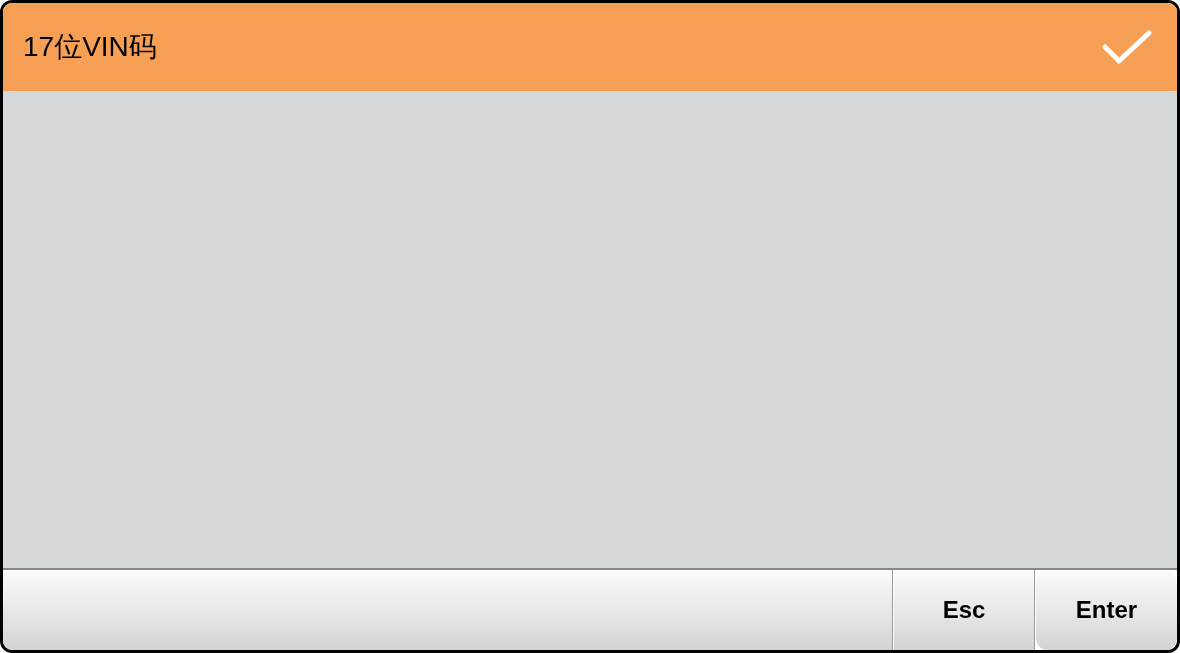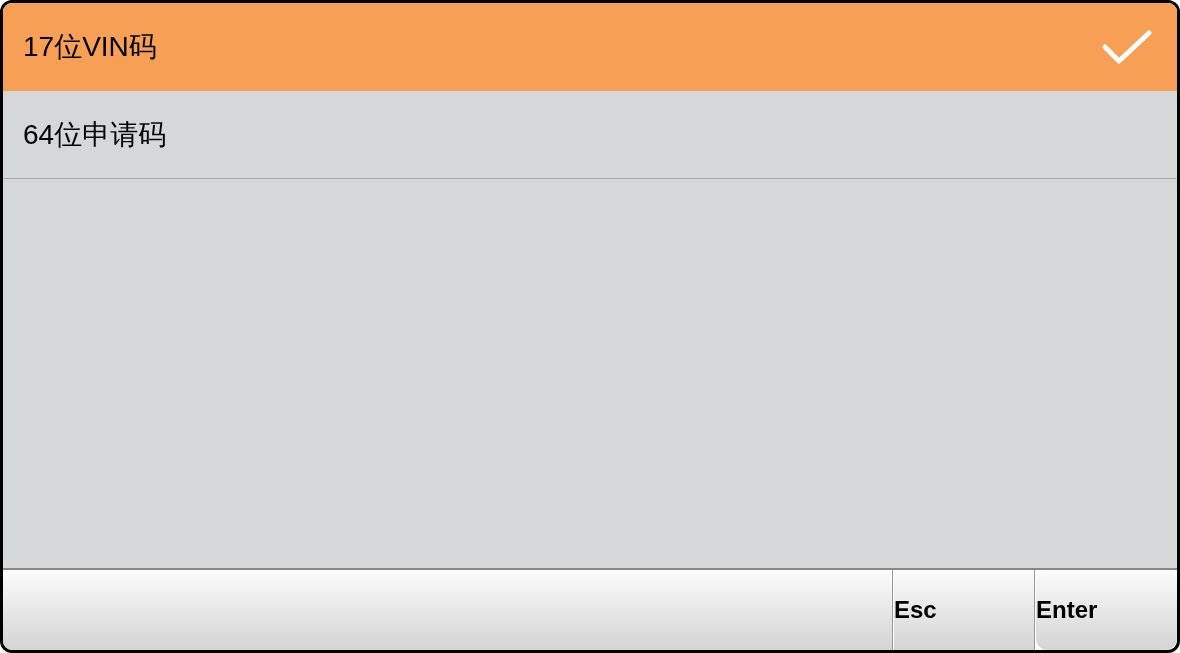--- a/index.html
+++ b/index.html
@@ -66,21 +66,21 @@
     .button-spacer {
       flex: 1;
       background: linear-gradient(to bottom, #fcfcfc 0%, #e8e8e8 50%, #d4d4d4 100%);
       border-right: 1px solid #999;
     }
     .action-button {
       width: 142px;
       height: 100%;
       display: flex;
       align-items: center;
-      justify-content: flex-start;
+      justify-content: center;
       font-size: 24px;
       font-weight: bold;
       color: #000;
       background: linear-gradient(to bottom, #fcfcfc 0%, #e8e8e8 50%, #d4d4d4 100%);
       border: none;
       border-left: 1px solid #fff;
       border-right: 1px solid #999;
       cursor: pointer;
     }
     .action-button:last-child {
@@ -94,23 +94,20 @@
 <div class="container">
   <div class="list-area">
     <div class="list-item selected">
       <span>17位VIN码</span>
       <span class="check-icon">
         <svg viewBox="0 0 52 40">
           <path d="M 4 20 L 18 34 L 48 6" stroke="#ffffff" stroke-width="5" fill="none" stroke-linecap="round" stroke-linejoin="round"></path>
         </svg>
       </span>
     </div>
-    <div class="list-item">
-      <span>64位申请码</span>
-    </div>
   </div>
   <div class="button-bar">
     <div class="button-spacer"></div>
     <button class="action-button">
       <span>Esc</span>
     </button>
     <button class="action-button">
       <span>Enter</span>
     </button>
   </div>

